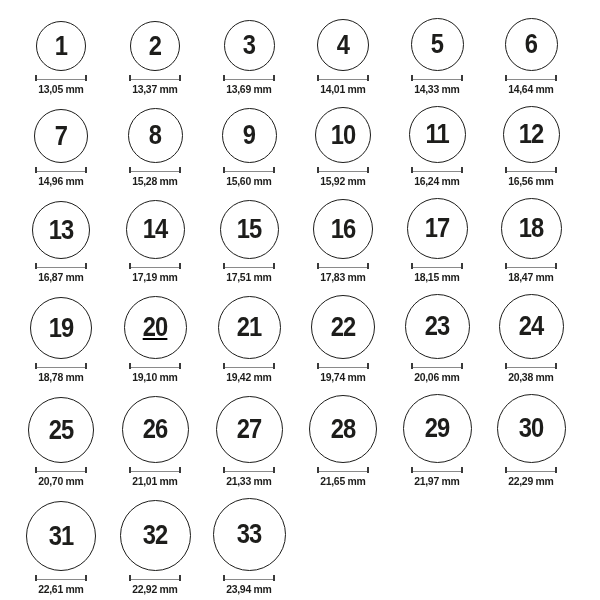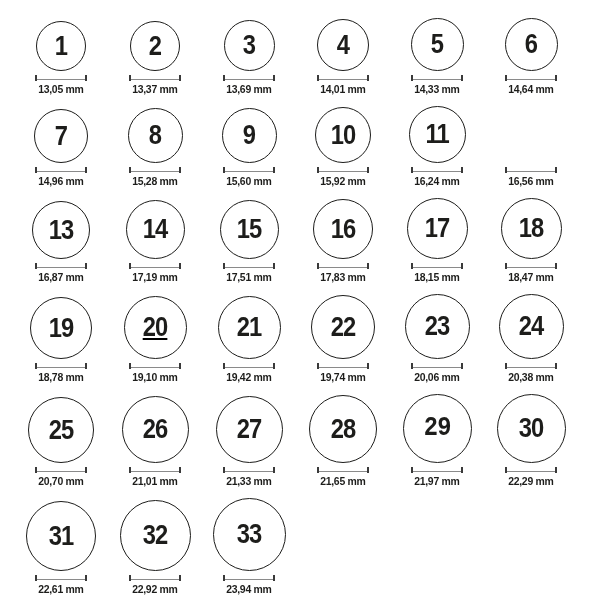--- a/index.html
+++ b/index.html
@@ -171,20 +171,23 @@
       <div class="cell">
         <div class="circle" style="width: 57px; height: 57px;">
           <span class="num">11</span>
         </div>
         <div class="measure">
           <i class="mline"></i>
         </div>
         <div class="label">16,24 mm</div>
       </div>
       <div class="cell">
+        <div class="circle" style="width: 57px; height: 57px;">
+          <span class="num">12</span>
+        </div>
         <div class="measure">
           <i class="mline"></i>
         </div>
         <div class="label">16,56 mm</div>
       </div>
     </div>
   <div class="row">
       <div class="cell">
         <div class="circle" style="width: 58px; height: 58px;">
           <span class="num">13</span>
@@ -327,21 +330,21 @@
       <div class="cell">
         <div class="circle" style="width: 68px; height: 68px;">
           <span class="num">28</span>
         </div>
         <div class="measure">
           <i class="mline"></i>
         </div>
         <div class="label">21,65 mm</div>
       </div>
       <div class="cell">
-        <div class="circle" style="width: 69px; height: 69px; font-family: Liberation Mono, monospace;">
+        <div class="circle" style="width: 69px; height: 69px;">
           <span class="num">29</span>
         </div>
         <div class="measure">
           <i class="mline"></i>
         </div>
         <div class="label">21,97 mm</div>
       </div>
       <div class="cell">
         <div class="circle" style="width: 69px; height: 69px;">
           <span class="num">30</span>

